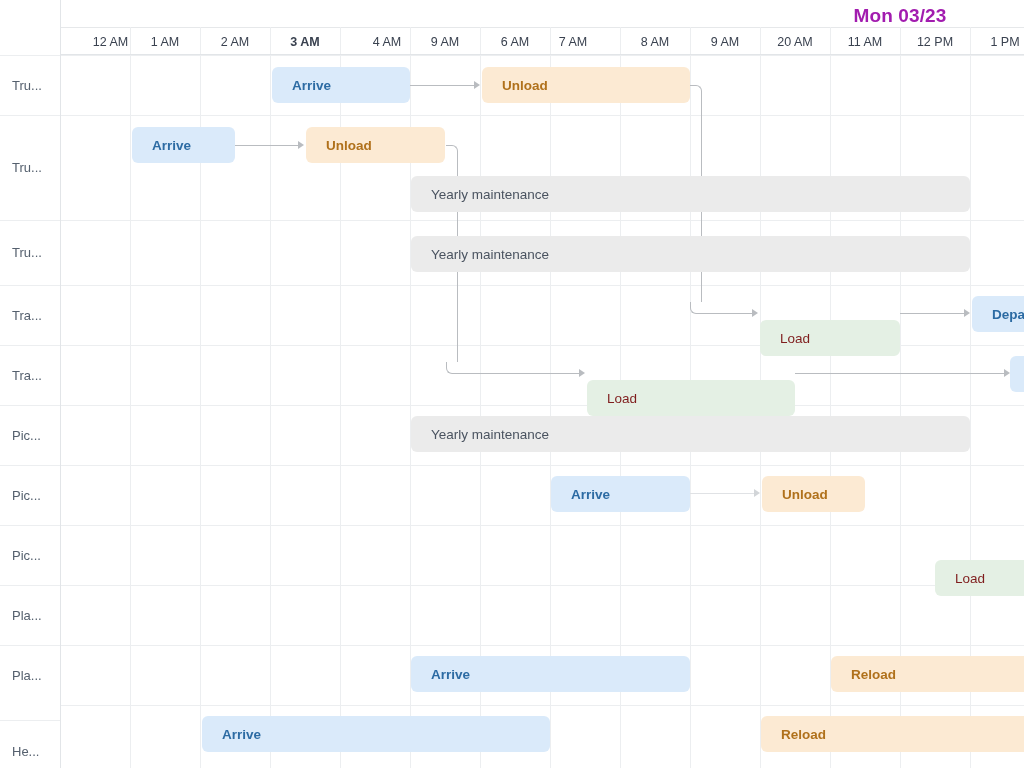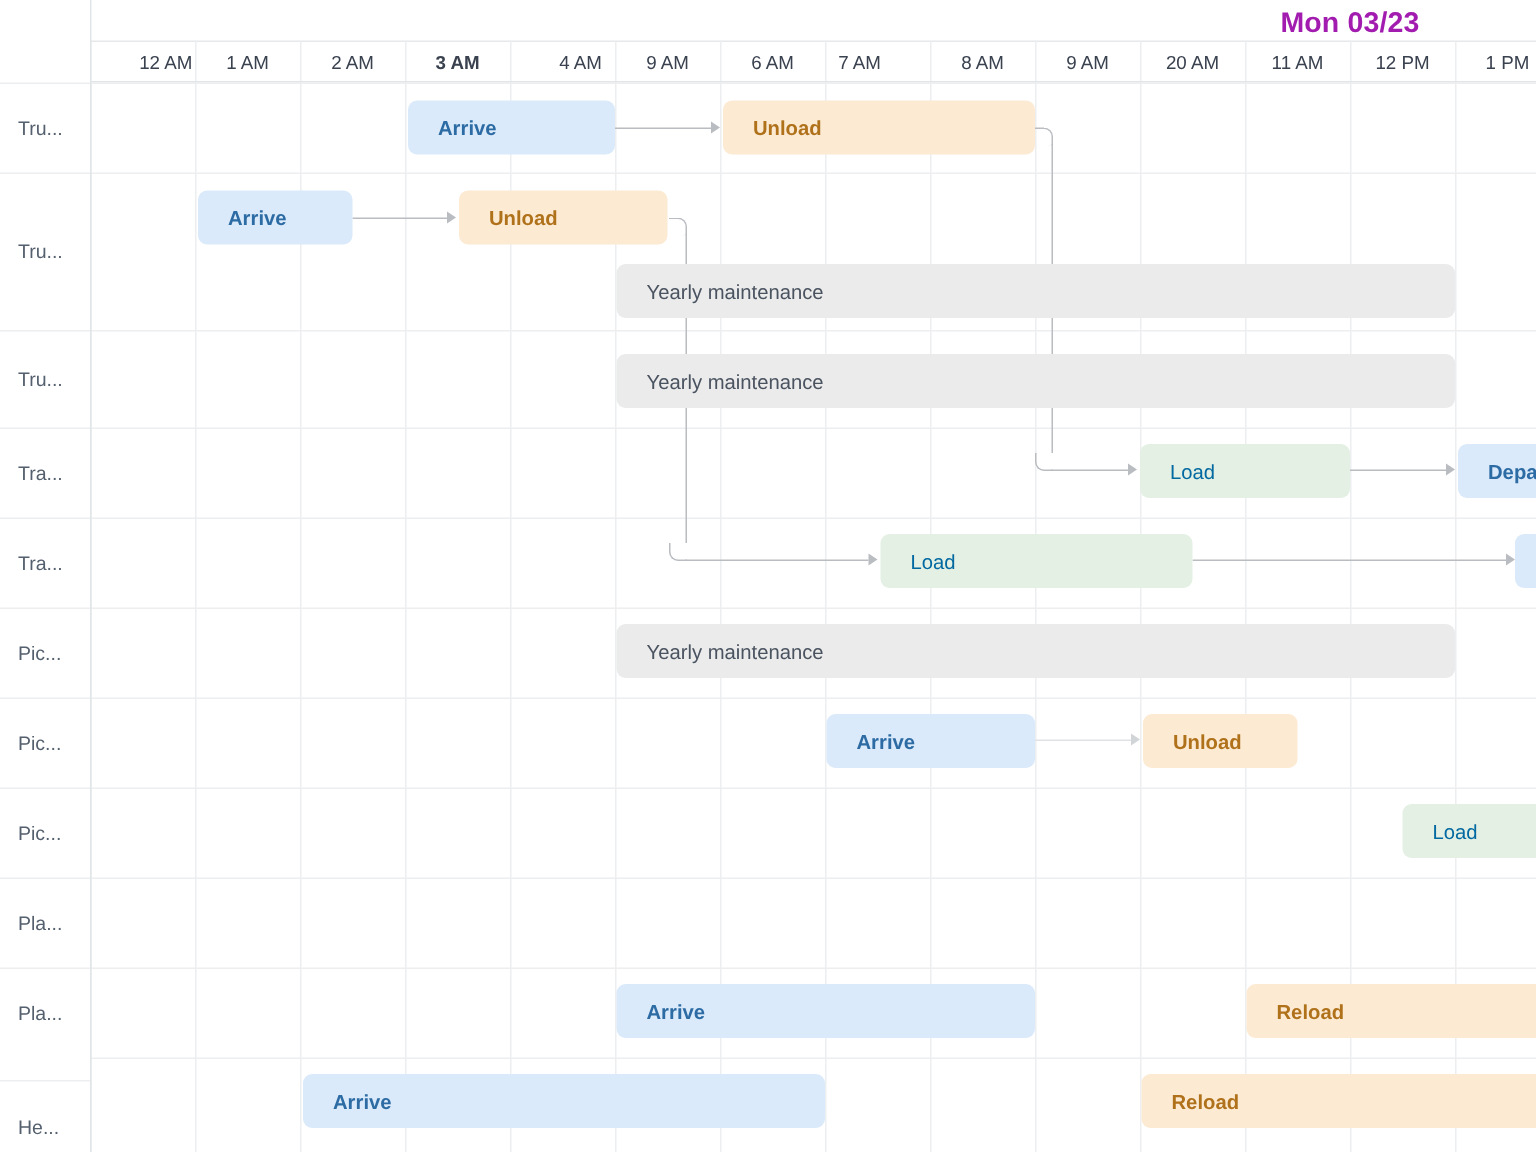--- a/index.html
+++ b/index.html
@@ -135,21 +135,21 @@
     display: flex;
     align-items: center;
     padding-left: 20px;
     font-size: 13.5px;
     white-space: nowrap;
     overflow: hidden;
   }
   .bar.t-arrive { background: #daeafa; color: #2c6ba3; font-weight: bold; }
   .bar.t-unload { background: #fcead3; color: #b0711b; font-weight: bold; }
   .bar.t-reload { background: #fcead3; color: #b0711b; font-weight: bold; }
-  .bar.t-load   { background: #e4f0e4; color: #0369a1; }
+  .bar.t-load   { background: #e4f0e4; color: #7f1d1d; margin-top: 24px; }
   .bar.t-depart { background: #daeafa; color: #2c6ba3; font-weight: bold; }
   .bar.t-maint  { background: #ebebeb; color: #4a5360; }
 
   
   .lnk-h {
     position: absolute;
     height: 1px;
     background: #b9bcc0;
   }
   .lnk-v {

